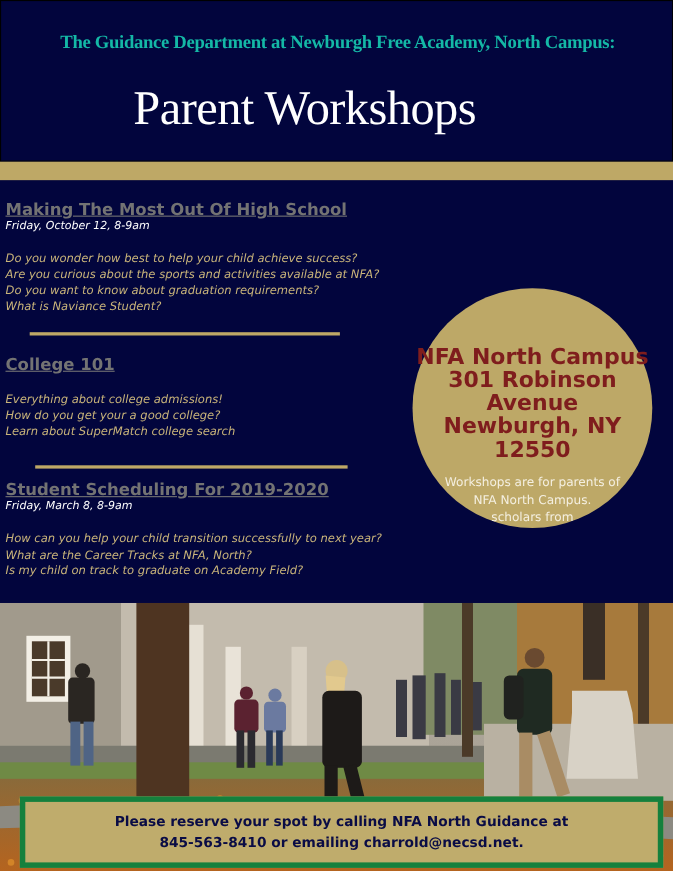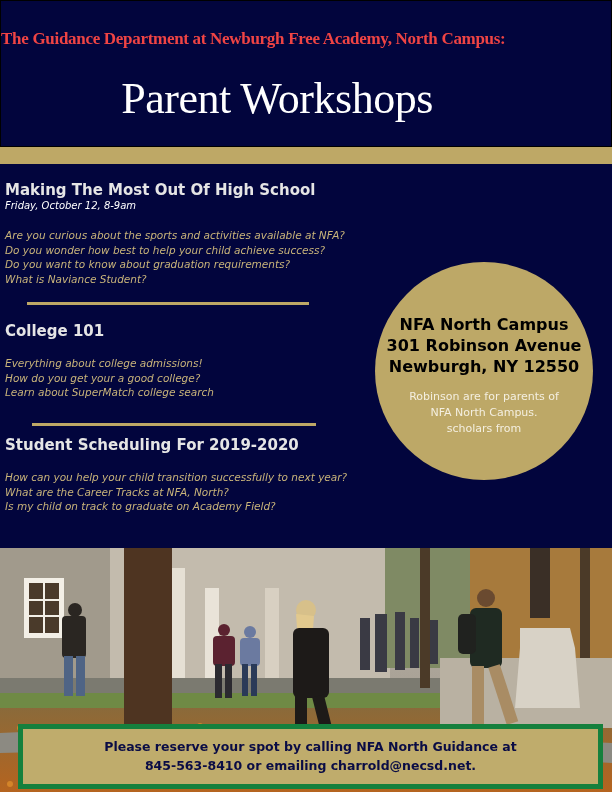--- a/index.html
+++ b/index.html
@@ -1,29 +1,29 @@
 <!DOCTYPE html>
 <html><head>
 <meta charset="utf-8">
 <style>
   html, body { margin:0; padding:0; }
   body { width:612px; height:792px; position:relative; overflow:hidden; background:#02053d; font-family:"Liberation Sans", sans-serif; }
   .header { position:absolute; left:0; top:0; width:610px; height:145px; background:#02053d; border:1px solid #000; }
-  .subtitle { position:absolute; left:0; top:28px; width:612px; font-family:"Liberation Serif", serif; font-weight:bold; font-size:17px; color:#ef4444; letter-spacing:-0.3px; }
+  .subtitle { position:absolute; left:0; top:28px; width:612px; text-align:center; font-family:"Liberation Serif", serif; font-weight:bold; font-size:17px; color:#14b8a6; letter-spacing:-0.3px; }
   .title { position:absolute; left:0; top:72px; width:552px; text-align:center; font-family:"Liberation Serif", serif; font-size:44px; color:#ffffff; letter-spacing:-0.5px; }
   .gold-bar { position:absolute; left:0; top:147px; width:612px; height:17px; background:#bea866; }
   .main { position:absolute; left:0; top:164px; width:612px; height:384px; background:#02053d; }
   .section { position:absolute; left:5px; }
-  .section h2 { margin:0; font-family:"DejaVu Sans", sans-serif; font-weight:bold; font-size:15px; color:#e5e5e5; line-height:18px; }
+  .section h2 { margin:0; font-family:"DejaVu Sans", sans-serif; font-weight:bold; font-size:15px; color:#737373; line-height:18px;text-decoration:underline; }
   .section .date { font-family:"DejaVu Sans", sans-serif; font-style:italic; font-size:10px; color:#ffffff; line-height:13px; }
   .section .q { margin-top:16px; }
   .section .q div { font-family:"DejaVu Sans", sans-serif; font-style:italic; font-size:10.5px; color:#c9b47a; line-height:14.5px; white-space:nowrap; }
   .divider { position:absolute; height:3px; background:#bea866; }
   .circle { position:absolute; left:375px; top:262px; width:218px; height:218px; border-radius:50%; background:#bda867; text-align:center; }
-  .circle .addr { margin-top:52px; font-family:"DejaVu Sans", sans-serif; font-weight:bold; font-size:16px; color:#000000; line-height:21px; }
+  .circle .addr { margin-top:52px; font-family:"DejaVu Sans", sans-serif; font-weight:bold; font-size:20px; color:#7f1d1d; line-height:21px; }
   .circle .note { margin-top:12px; font-family:"DejaVu Sans", sans-serif; font-size:11px; color:#f4efe0; line-height:16px; padding:0 2px; }
   .circle .note div { white-space:nowrap; }
   .photo { position:absolute; left:0; top:548px; width:612px; height:244px; overflow:hidden; }
   .footer { position:absolute; left:18px; top:724px; width:575px; height:55px; background:#bfac6c; border:5px solid #15803d; text-align:center; }
   .footer div { font-family:"DejaVu Sans", sans-serif; font-weight:bold; font-size:12.5px; color:#0a0c45; line-height:19px; }
 </style>
 </head>
 <body>
 
 <div class="header">
@@ -31,55 +31,56 @@
   <div class="title">Parent Workshops</div>
 </div>
 <div class="gold-bar"></div>
 
 <div class="main"></div>
 
 <div class="section" style="top:181px;">
   <h2>Making The Most Out Of High School</h2>
   <div class="date">Friday, October 12, 8-9am</div>
   <div class="q">
+    <div>Do you wonder how best to help your child achieve success?</div>
     <div>Are you curious about the sports and activities available at NFA?</div>
-    <div>Do you wonder how best to help your child achieve success?</div>
     <div>Do you want to know about graduation requirements?</div>
     <div>What is Naviance Student?</div>
   </div>
 </div>
 <div class="divider" style="left:27px; top:302px; width:282px;"></div>
 
 <div class="section" style="top:322px;">
   <h2>College 101</h2>
   <div class="q">
     <div>Everything about college admissions!</div>
     <div>How do you get your a good college?</div>
     <div>Learn about SuperMatch college search</div>
   </div>
 </div>
 <div class="divider" style="left:32px; top:423px; width:284px;"></div>
 
 <div class="section" style="top:436px;">
   <h2>Student Scheduling For 2019-2020</h2>
+  <div class="date">Friday, March 8, 8-9am</div>
   <div class="q">
     <div>How can you help your child transition successfully to next year?</div>
     <div>What are the Career Tracks at NFA, North?</div>
     <div>Is my child on track to graduate on Academy Field?</div>
   </div>
 </div>
 
 <div class="circle">
   <div class="addr">
     <div>NFA North Campus</div>
     <div>301 Robinson Avenue</div>
     <div>Newburgh, NY 12550</div>
   </div>
   <div class="note">
-    <div>Robinson are for parents of</div>
+    <div>Workshops are for parents of</div>
     <div>NFA North Campus.</div>
     <div>scholars from</div>
   </div>
 </div>
 
 <div class="photo">
   <svg width="612" height="244" viewBox="0 0 612 244" xmlns="http://www.w3.org/2000/svg">
     <defs>
       <linearGradient id="sky" x1="0" y1="0" x2="0" y2="1">
         <stop offset="0" stop-color="#b9b2a6"></stop>

